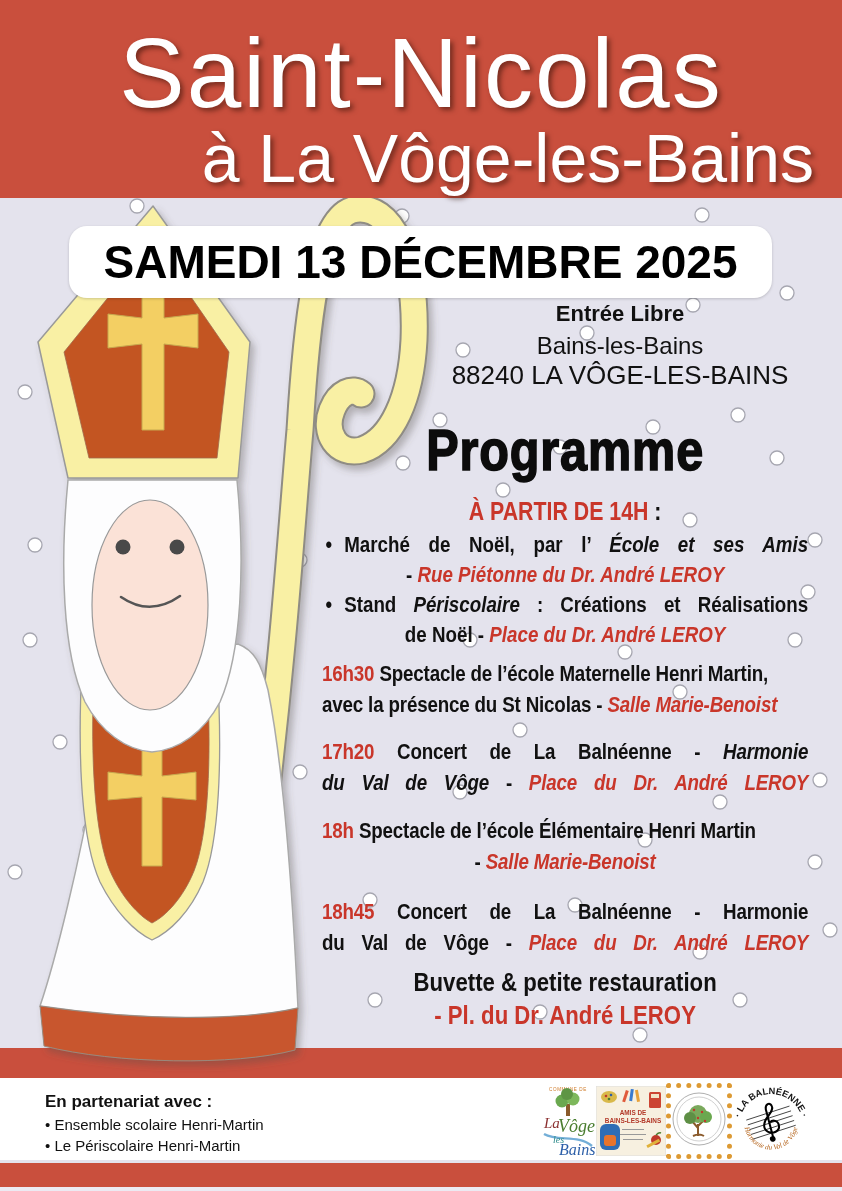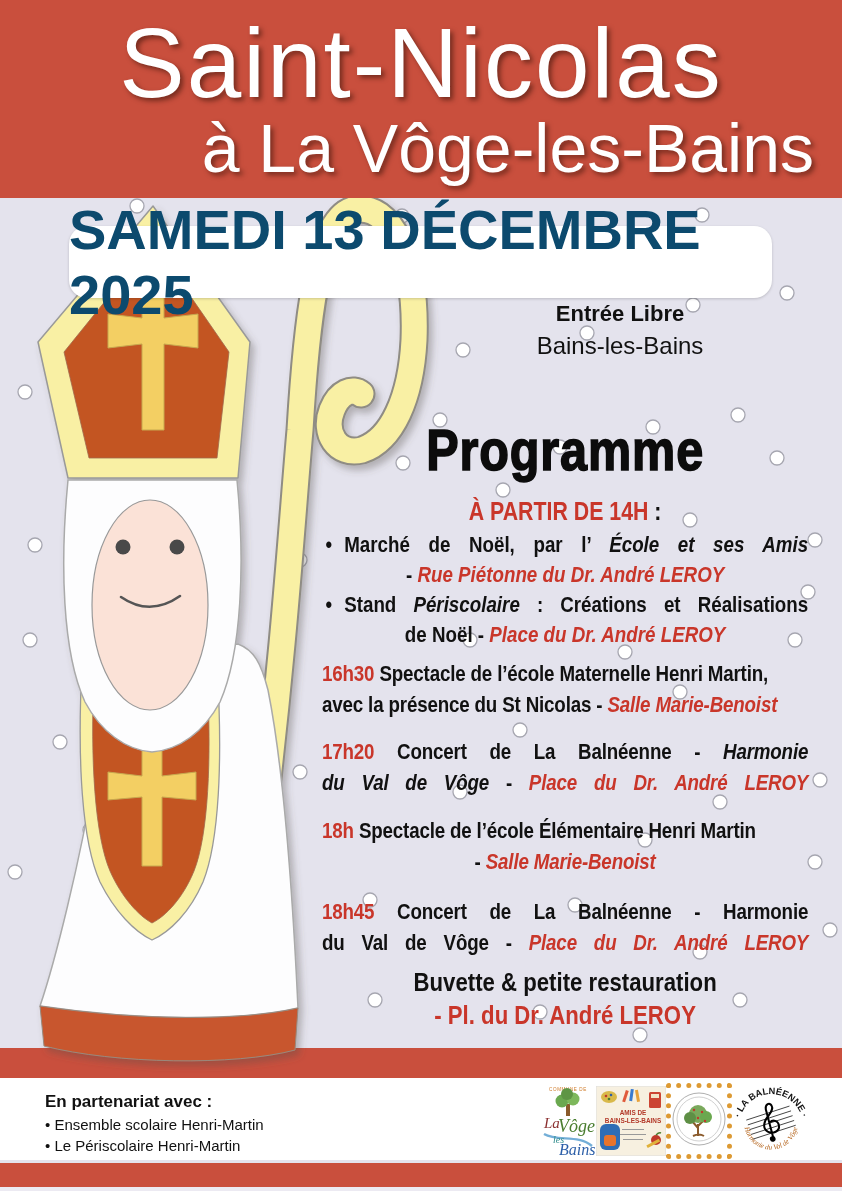--- a/index.html
+++ b/index.html
@@ -1,32 +1,32 @@
 <!DOCTYPE html>
 <html style="--banner_red: #c94f3d; --accent_red: #c9362a; --mitre_red: #c35424; --hem_red: #c8572d; --pale_yellow: #f9f0a4; --gold: #f3cf63; --skin: #fbe2d7; --background: #e4e3ed;"><head>
 <meta charset="utf-8">
 <style>
   html,body{margin:0;padding:0;background:#555;}
   .poster{position:relative;width:842px;height:1191px;margin:0 auto;background:var(--background,#e4e3ed);
           overflow:hidden;font-family:"Liberation Sans",sans-serif;}
   
   .header{position:absolute;left:0;top:0;width:842px;height:198px;background:var(--banner_red,#c94f3d);z-index:2;}
-  .header .t1{margin:0;padding-top:14px;text-align:center;font-size:98px;line-height:1.02;font-weight:400;
+  .header .t1{margin:0;padding-top:24px;text-align:center;font-size:98px;line-height:1.02;font-weight:400;
               color:#fff;letter-spacing:2px;text-shadow:3px 3px 5px rgba(50,15,5,.55);}
   .header .t2{margin:0;padding-right:28px;text-align:right;font-size:68px;line-height:1.0;font-weight:400;
               color:#fff;text-shadow:3px 3px 5px rgba(50,15,5,.55);}
   
   .art{position:absolute;left:0;top:0;width:842px;height:1191px;z-index:1;pointer-events:none;}
   .stripe{position:absolute;left:0;top:1048px;width:842px;height:30px;background:var(--banner_red,#c94f3d);z-index:0;}
   .bottomband{position:absolute;left:0;top:1163px;width:842px;height:24px;background:var(--banner_red,#c94f3d);z-index:0;}
   .bottomlight{position:absolute;left:0;top:1187px;width:842px;height:4px;background:#eceaf2;z-index:0;}
   
   .datebox{position:absolute;left:69px;top:226px;width:703px;height:72px;background:#fff;border-radius:18px;
            z-index:4;display:flex;align-items:center;justify-content:center;box-shadow:0 1px 3px rgba(0,0,0,.18);}
-  .datebox span{font-size:56px;font-weight:700;color:#0c4a6e;letter-spacing:0px;}
+  .datebox span{font-size:46px;font-weight:700;color:#000000;letter-spacing:0px;}
   
   .entry{position:absolute;left:420px;top:296px;width:400px;text-align:center;z-index:3;color:#111;}
   .entry .e1{font-size:22px;font-weight:700;line-height:36px;}
   .entry .e2{font-size:24px;line-height:28px;}
   .entry .e3{font-size:26px;line-height:30px;}
   
   .prog{position:absolute;left:322px;top:420px;width:570px;z-index:3;transform:scaleX(.853);transform-origin:0 0;color:#111;}
   .prog-title{text-align:center;font-size:57px;line-height:60px;font-weight:700;color:#0c0c0c;
               -webkit-text-stroke:1.6px #0c0c0c;letter-spacing:1px;}
   .afternoon{margin-top:16px;text-align:center;font-size:25px;line-height:30px;font-weight:700;}
@@ -172,20 +172,21 @@
     <div class="t2">à La Vôge-les-Bains</div>
   </div>
 
   <div class="datebox">
     <span>SAMEDI 13 DÉCEMBRE 2025</span>
   </div>
 
   <div class="entry">
     <div class="e1">Entrée Libre</div>
     <div class="e2">Bains-les-Bains</div>
+    <div class="e3">88240 LA VÔGE-LES-BAINS</div>
   </div>
 
   <div class="prog">
     <div class="prog-title">Programme</div>
     <div class="afternoon"><span class="sg t">À PARTIR DE 14H</span><span class="sg k"> :</span></div>
 
     <div class="bullets">
       <div class="bline stretch">
         <span class="dot">•</span>
         <span><span class="sg k">Marché de Noël, par l’ </span><span class="sg ki">École et ses Amis</span></span>

